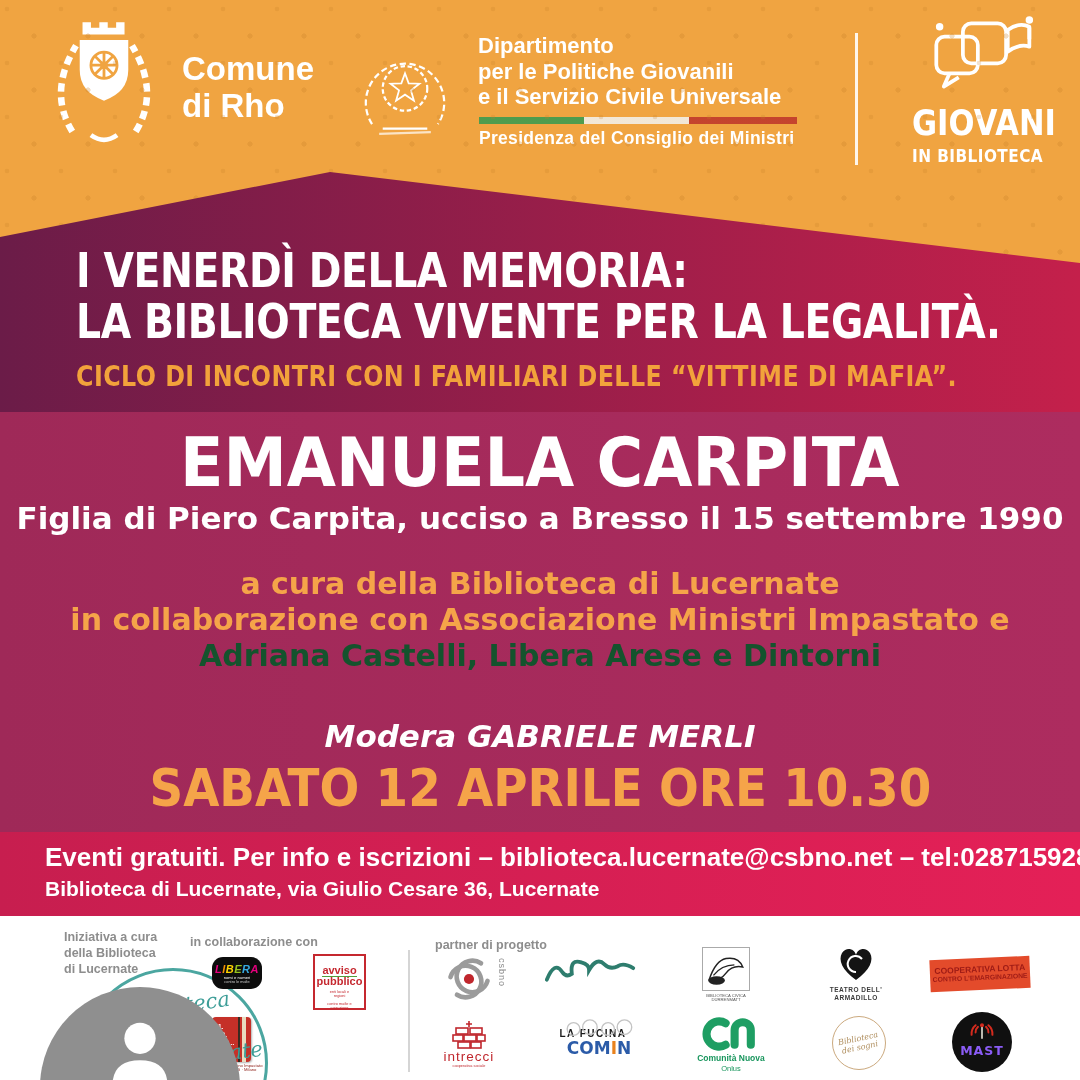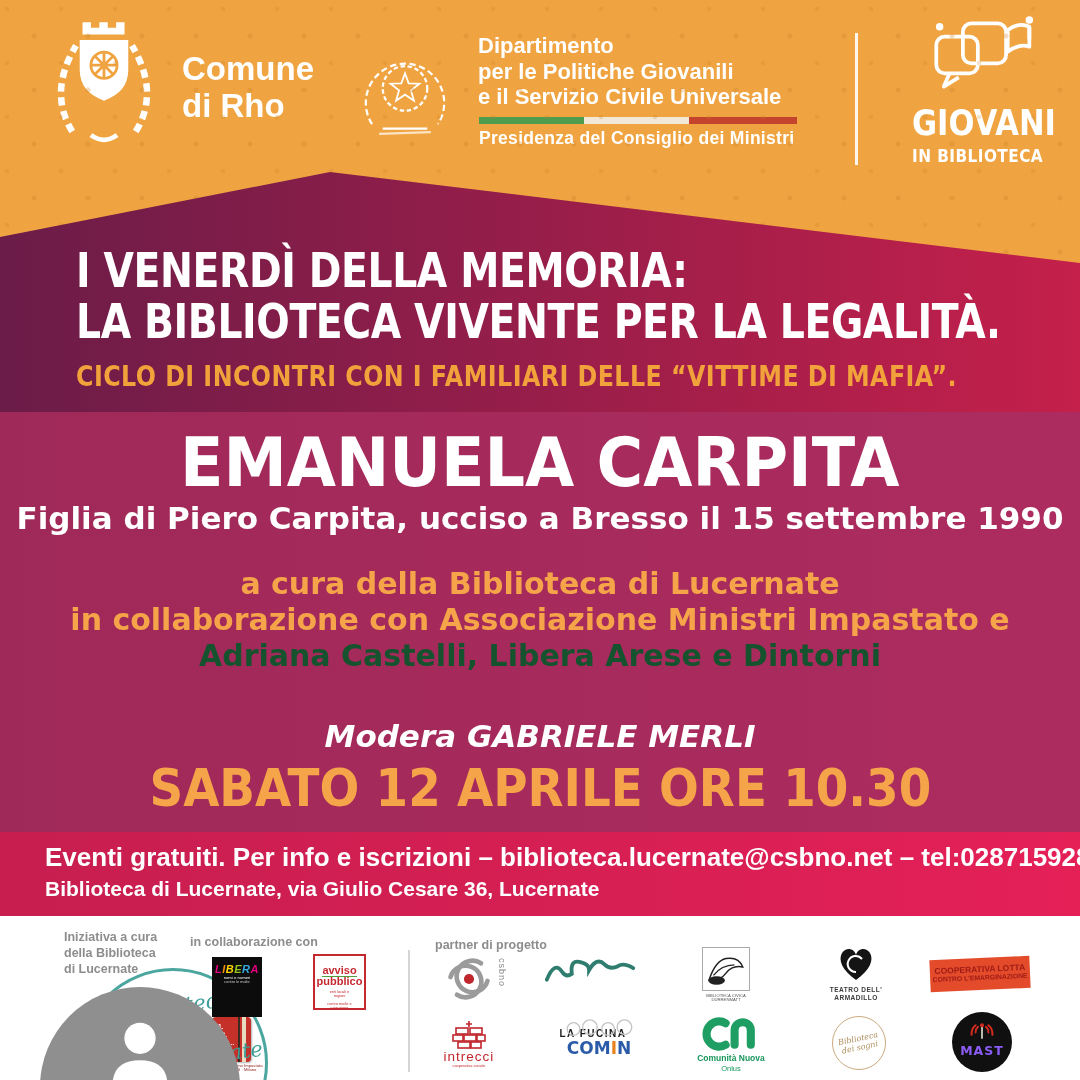--- a/index.html
+++ b/index.html
@@ -154,21 +154,21 @@
   </div>
   <div class="abs" style="left:40px;top:987px;width:200px;height:200px;background:#8F8F8F;border-radius:50%;z-index:2;">
     <svg style="position:absolute;left:54px;top:20px;" width="92" height="92" viewBox="0 0 100 100">
       <circle cx="50" cy="34" r="17" fill="#fff"></circle>
       <path d="M20,86 q0,-28 30,-28 q30,0 30,28 z" fill="#fff"></path>
     </svg>
   </div>
 
   <div class="abs gray-label" style="left:190px;top:934px;">in collaborazione con</div>
 
-  <div class="abs" style="left:212px;top:957px;width:50px;height:60px;background:#0C0C0C;text-align:center;z-index:1;">
+  <div class="abs" style="left:212px;top:957px;width:50px;height:32px;background:#0C0C0C;text-align:center;z-index:1;border-radius:11px;">
     <div class="libera-name" style="font-size:11px;font-weight:bold;font-style:italic;margin-top:6px;letter-spacing:.5px;">
       <span>L</span><span>I</span><span>B</span><span>E</span><span>R</span><span>A</span>
     </div>
     <div class="micro" style="color:#fff;font-size:7px;transform:scale(.6);">nomi e numeri</div>
     <div class="micro" style="color:#ccc;font-size:7px;transform:scale(.55);margin-top:-2px;">contro le mafie</div>
   </div>
 
   <div class="abs" style="left:313px;top:954px;width:53px;height:56px;background:#fff;border:2px solid #C5282F;box-sizing:border-box;text-align:center;">
     <div style="color:#C5282F;font-weight:bold;font-size:11px;line-height:11px;margin-top:9px;">
       <span style="border-bottom:1.5px solid #4F9F3A;">avviso</span></div>

